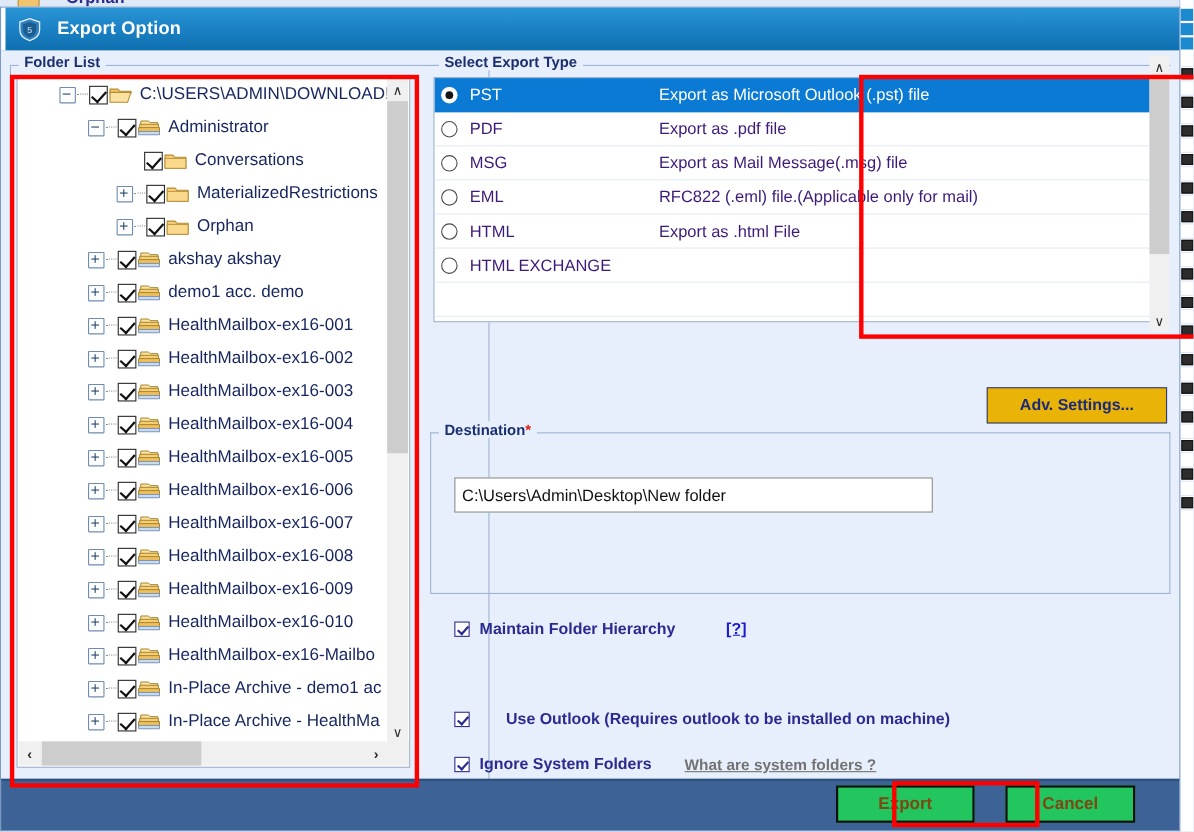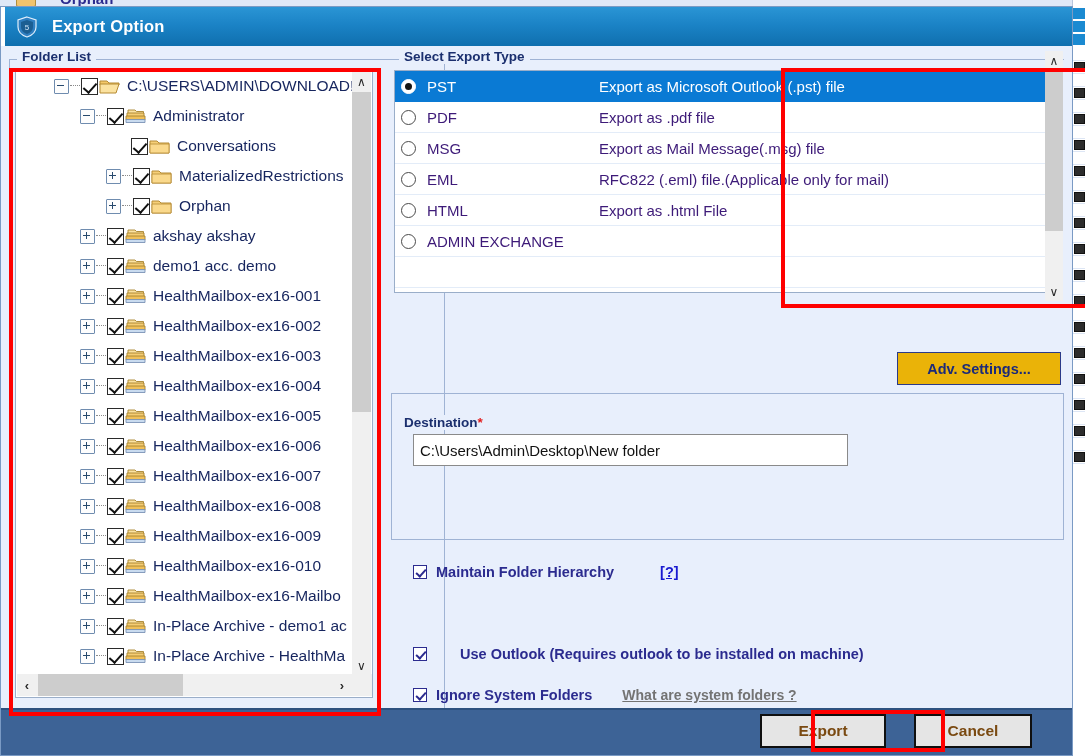--- a/index.html
+++ b/index.html
@@ -120,21 +120,21 @@
   #type-vsb .thumb{position:absolute;left:0;top:20px;width:18px;height:160px;background:#cdcdcd;}
 
   
   #adv-btn{position:absolute;right:3px;top:306px;width:164px;height:33px;
      background:#eab308;border:1.6px solid #2b3a88;color:#1b2a7a;
      font:bold 14.5px "Liberation Sans",sans-serif;cursor:pointer;}
 
   
   #dest-group{position:absolute;left:0;top:338px;right:0;height:156px;}
   #dest-legend{position:absolute;top:-1px;left:8px;background:#e8effc;padding:0 5px;z-index:3;
-     font:bold 13.5px "Liberation Sans",sans-serif;color:#1b2f6e;margin-top:32px;}
+     font:bold 13.5px "Liberation Sans",sans-serif;color:#1b2f6e;}
   #dest-legend .star{color:#e21b1b;}
   #dest-input{position:absolute;left:22px;top:50px;width:435px;height:32px;
      background:#ffffff;border:1.5px solid #8a8a8a;box-sizing:border-box;
      font:15px "Liberation Sans",sans-serif;color:#111;padding-left:6px;
      display:flex;align-items:center;}
   #browse-btn{position:absolute;left:490px;top:48px;width:175px;height:36px;
      background:#e8effc;border:1.8px solid #2b3a88;color:#1b2a7a;
      font:bold 14.5px "Liberation Sans",sans-serif;cursor:pointer;}
 
   
@@ -147,21 +147,21 @@
   .hlink{color:#737373;text-decoration:underline;font-weight:bold;}
 
   #opt-hier{left:22px;top:518px;}
   #opt-hier .q{margin-left:46px;color:#1a1ad0;text-decoration:underline;}
   #opt-outlook{left:22px;top:600px;gap:24px;}
   #opt-ignore{left:22px;top:641px;}
   #opt-ignore .hlink{margin-left:30px;font-size:14px;}
 
   
   #footer{position:absolute;left:0;right:0;bottom:0;height:47px;background:#3d6396;}
-  .fbtn{position:absolute;top:6px;height:34px;background:#e5e5e5;
+  .fbtn{position:absolute;top:6px;height:34px;background:#22c55e;
      border:2.5px solid #0f0f0f;color:#b45309;
      font:bold 15.5px "Liberation Sans",sans-serif;cursor:pointer;box-sizing:border-box;}
   #export-btn{right:186px;width:126px;color:#7a4a12;}
   #cancel-btn{right:40px;width:118px;color:#7a4a12;}
   #footer-sep{position:absolute;left:0;top:0;right:0;height:2px;background:#2d517f;}
 </style>
 </head>
 <body>
 
 <div id="bg-window">
@@ -588,21 +588,21 @@
               <span class="tcode">EML</span>
               <span class="tdesc">RFC822 (.eml) file.(Applicable only for mail)</span>
             </div>
             <div class="trow">
               <span class="radio"></span>
               <span class="tcode">HTML</span>
               <span class="tdesc">Export as .html File</span>
             </div>
             <div class="trow">
               <span class="radio"></span>
-              <span class="tcode">ADMIN EXCHANGE</span>
+              <span class="tcode">HTML EXCHANGE</span>
             </div>
             <div class="trow"></div>
           </div>
 
         <div id="type-vsb">
           <div class="arrow up">∧</div>
           <div class="thumb"></div>
           <div class="arrow down">∨</div>
         </div>
       </div>

